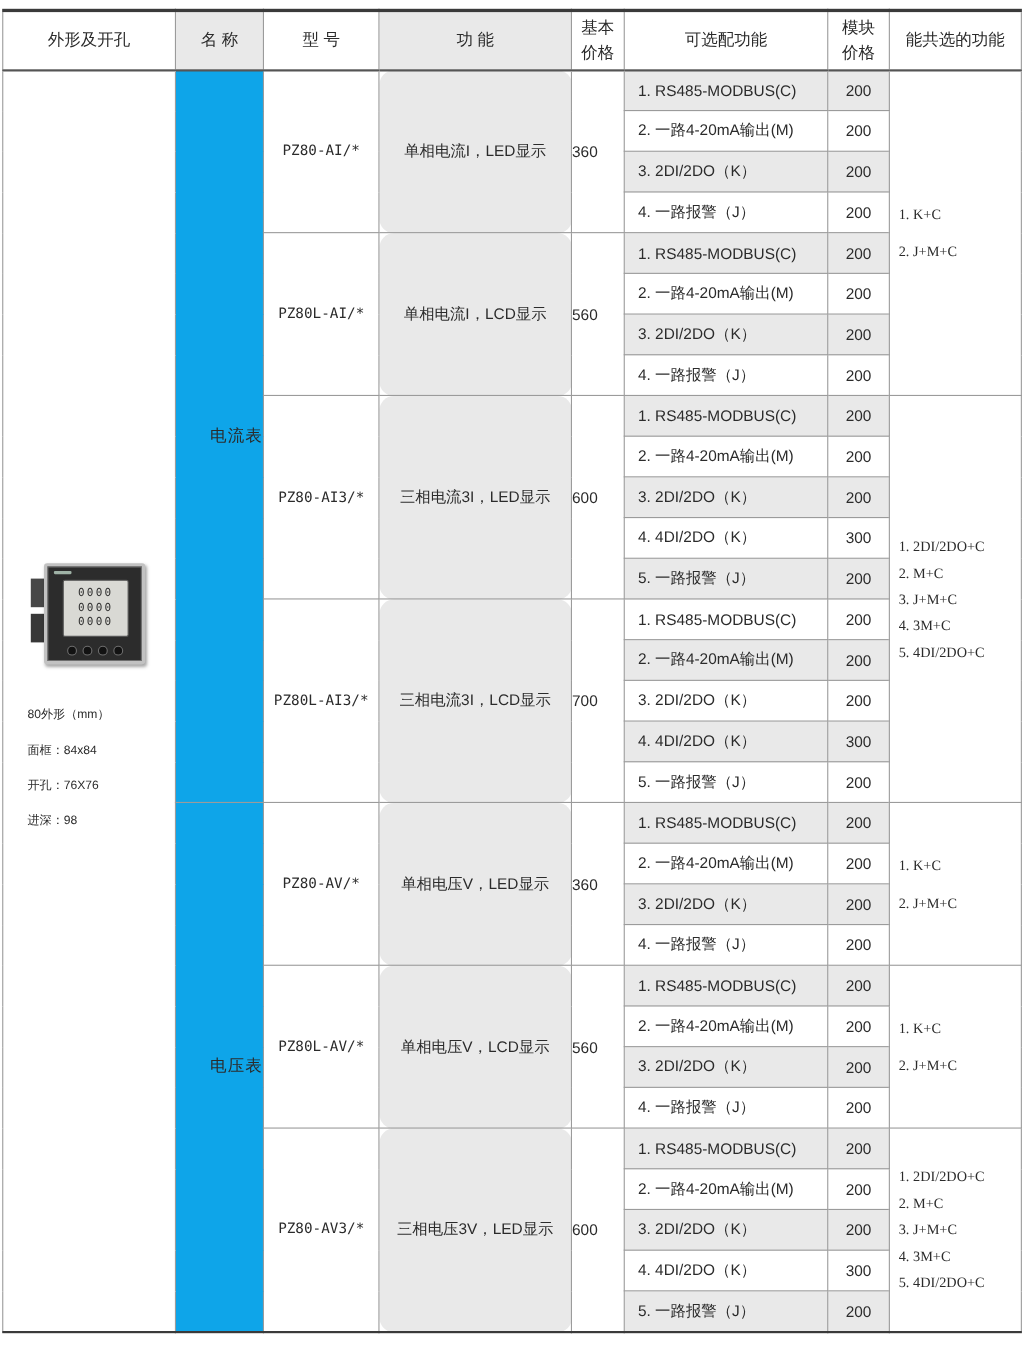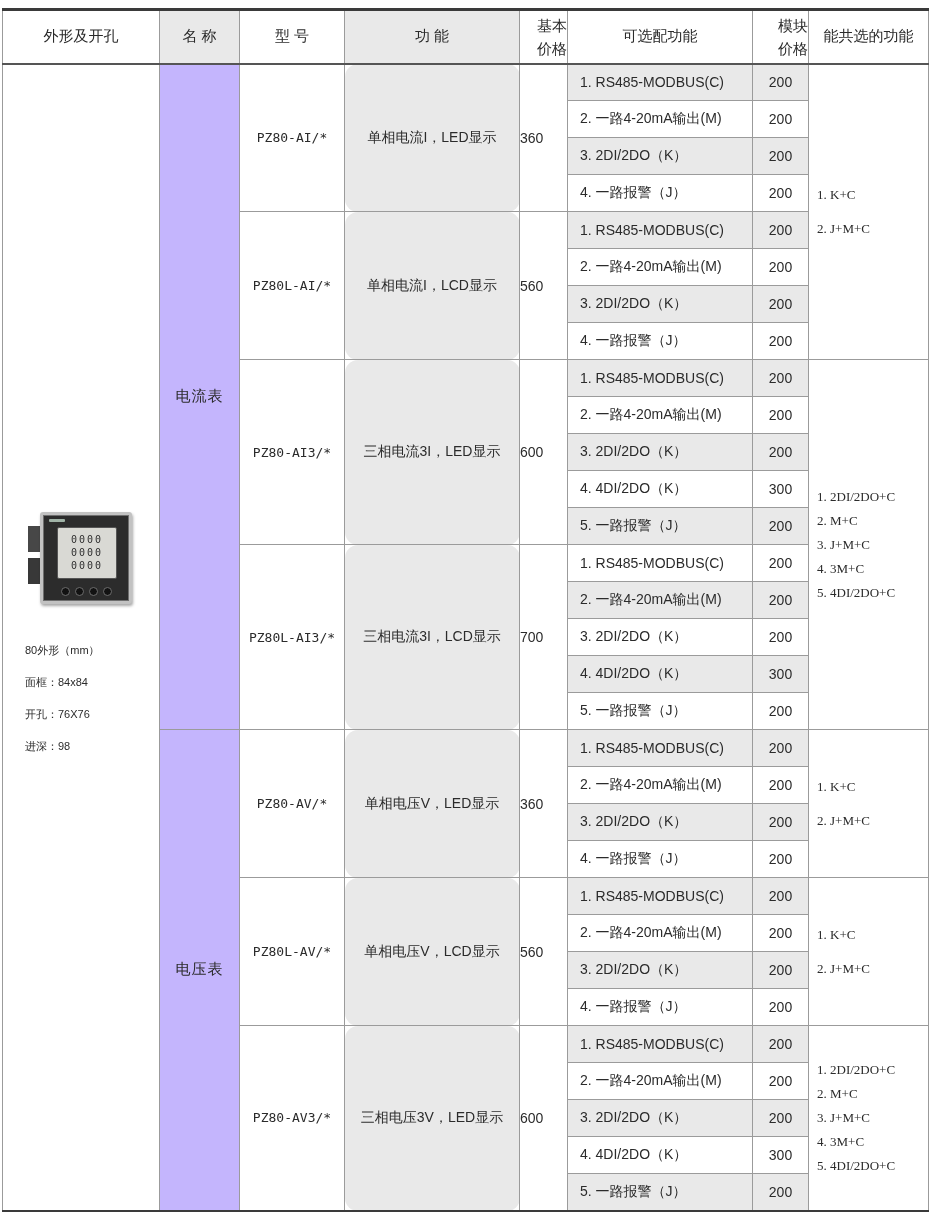--- a/index.html
+++ b/index.html
@@ -15,26 +15,26 @@
     border-bottom:2px solid #3a3a3a;
     border-left:1px solid #b0b0b0;
     border-right:1px solid #b0b0b0;
   }
   th, td { border:1px solid #9b9b9b; padding:0; vertical-align:middle; }
   thead tr { height:54px; }
   thead th {
     font-weight:400; font-size:15px; color:#2b2b2b; text-align:center;
     border-bottom:2px solid #555;
   }
-  thead th div { line-height:23px;text-align:right; }
+  thead th div { line-height:23px; }
   tbody tr { height:37px; }
   .g { background:#e9e9e9; }                 
   tbody tr:nth-child(odd) td.opt,
   tbody tr:nth-child(odd) td.mp { background:#e9e9e9; }  
-  td.cat  { background:#c4b5fd; text-align:center; font-size:15px; color:#2b2b2b; letter-spacing:1px; }
+  td.cat  { background:#0ea5e9; text-align:right; font-size:15px; color:#2b2b2b; letter-spacing:1px; }
   td.model{ text-align:center; font-family:"DejaVu Sans Mono","Liberation Mono",monospace; font-size:13px; color:#2b2b2b; }
   td.fn   { background:#e9e9e9; text-align:center; font-size:14px; color:#2b2b2b;border-radius:13px; }
   td.bp   { text-align:left; font-size:14px; color:#2b2b2b; }
   td.opt  { text-align:left; padding-left:12px; font-size:14px; color:#2b2b2b; }
   td.mp   { text-align:center; font-size:14px; color:#2b2b2b; }
   td.comb { text-align:left; vertical-align:middle; font-family:Liberation Serif, serif; font-size:13px; color:#2b2b2b; }
   td.comb div { padding-left:8px; line-height:20px; }
   td.comb.two  div { margin:14px 0; }
   td.comb.five div { margin:4px 0; }
 

